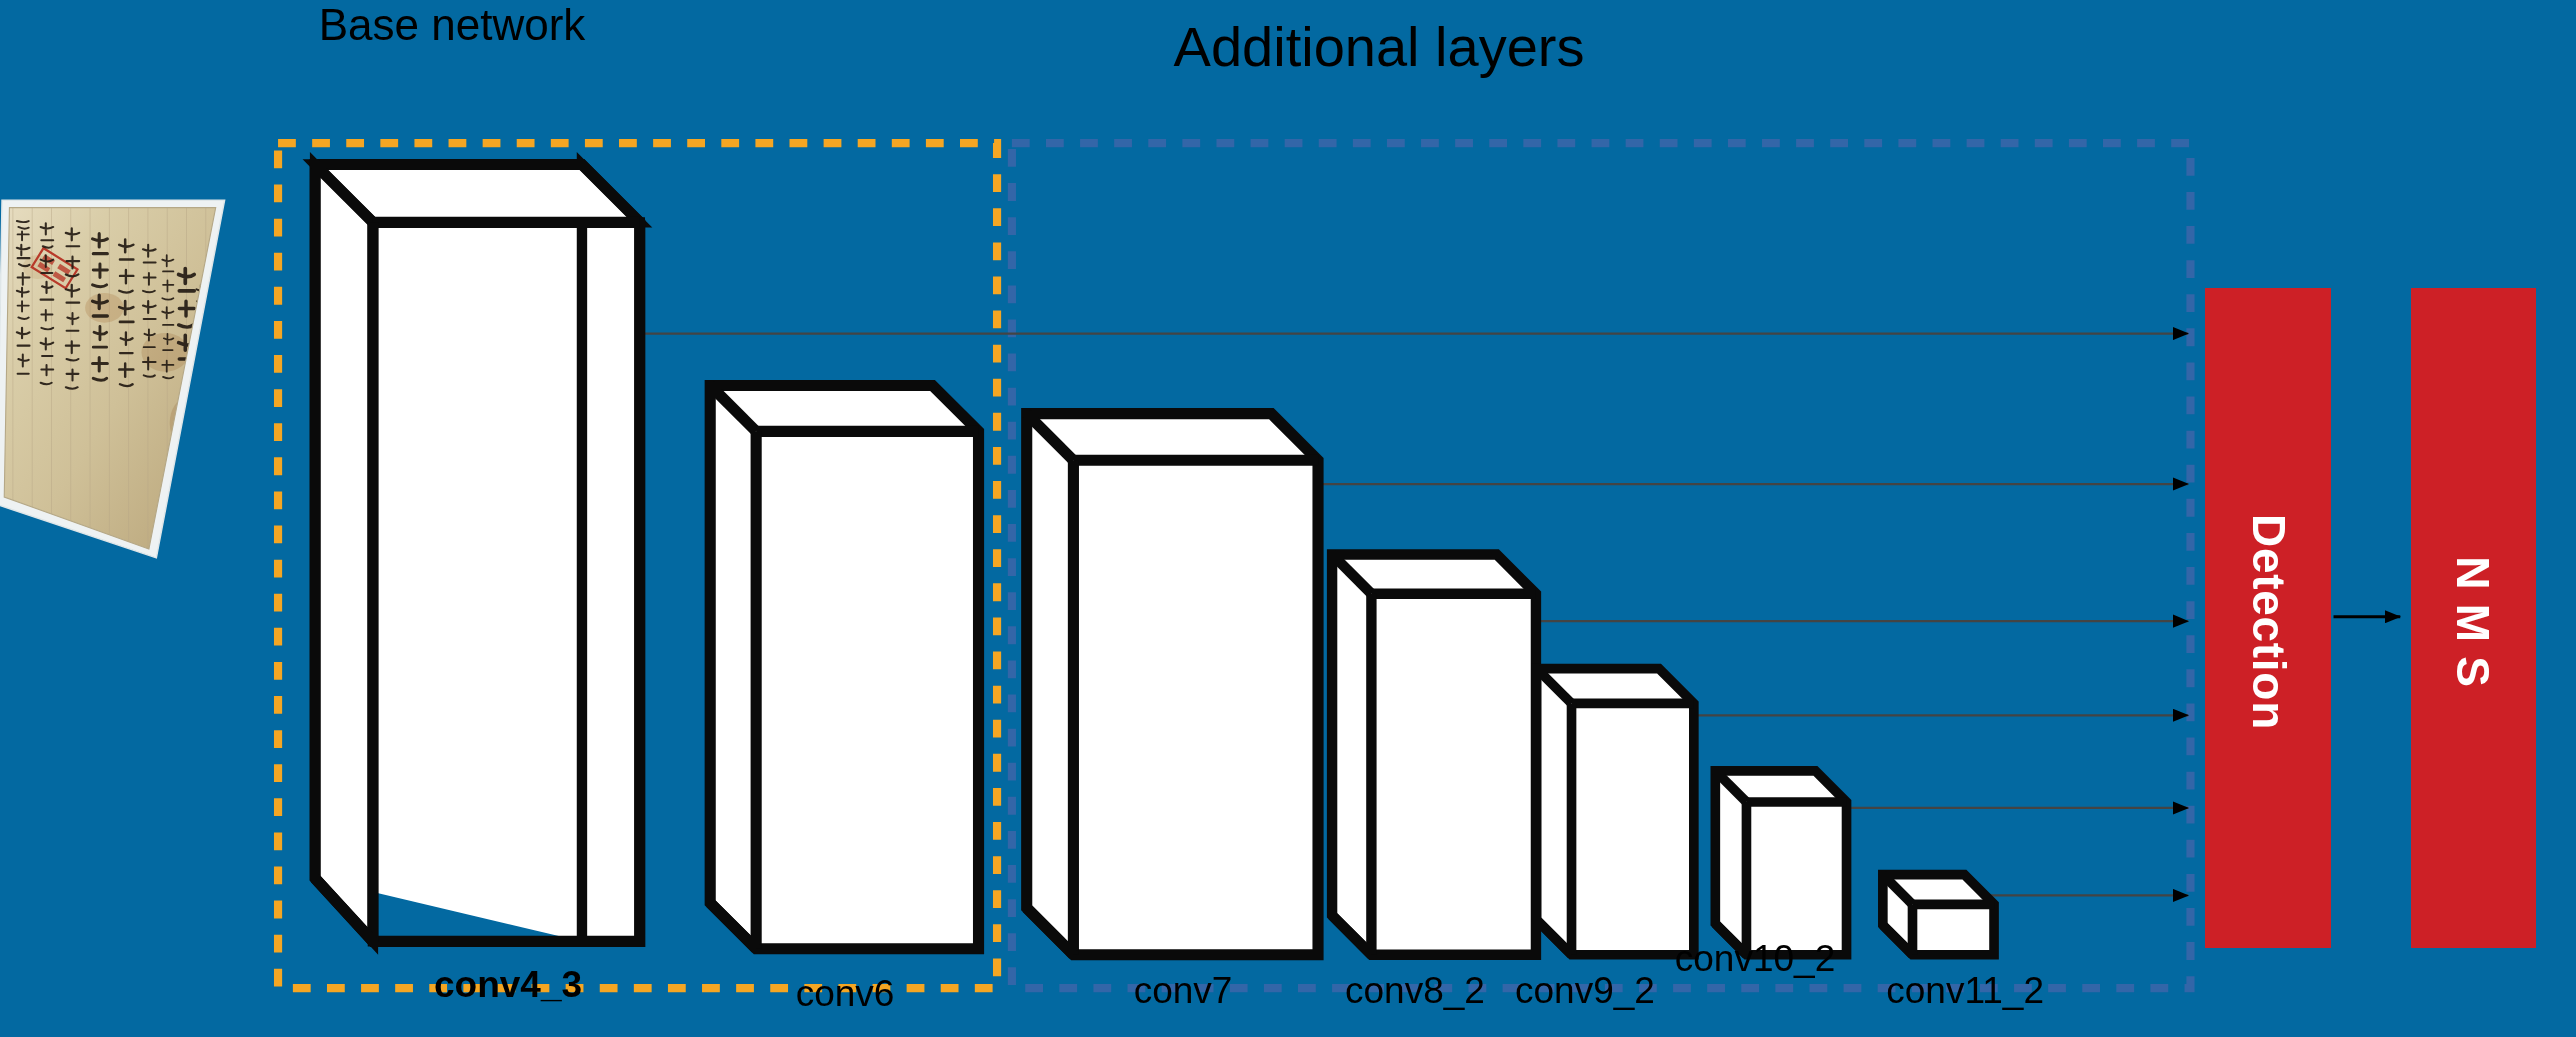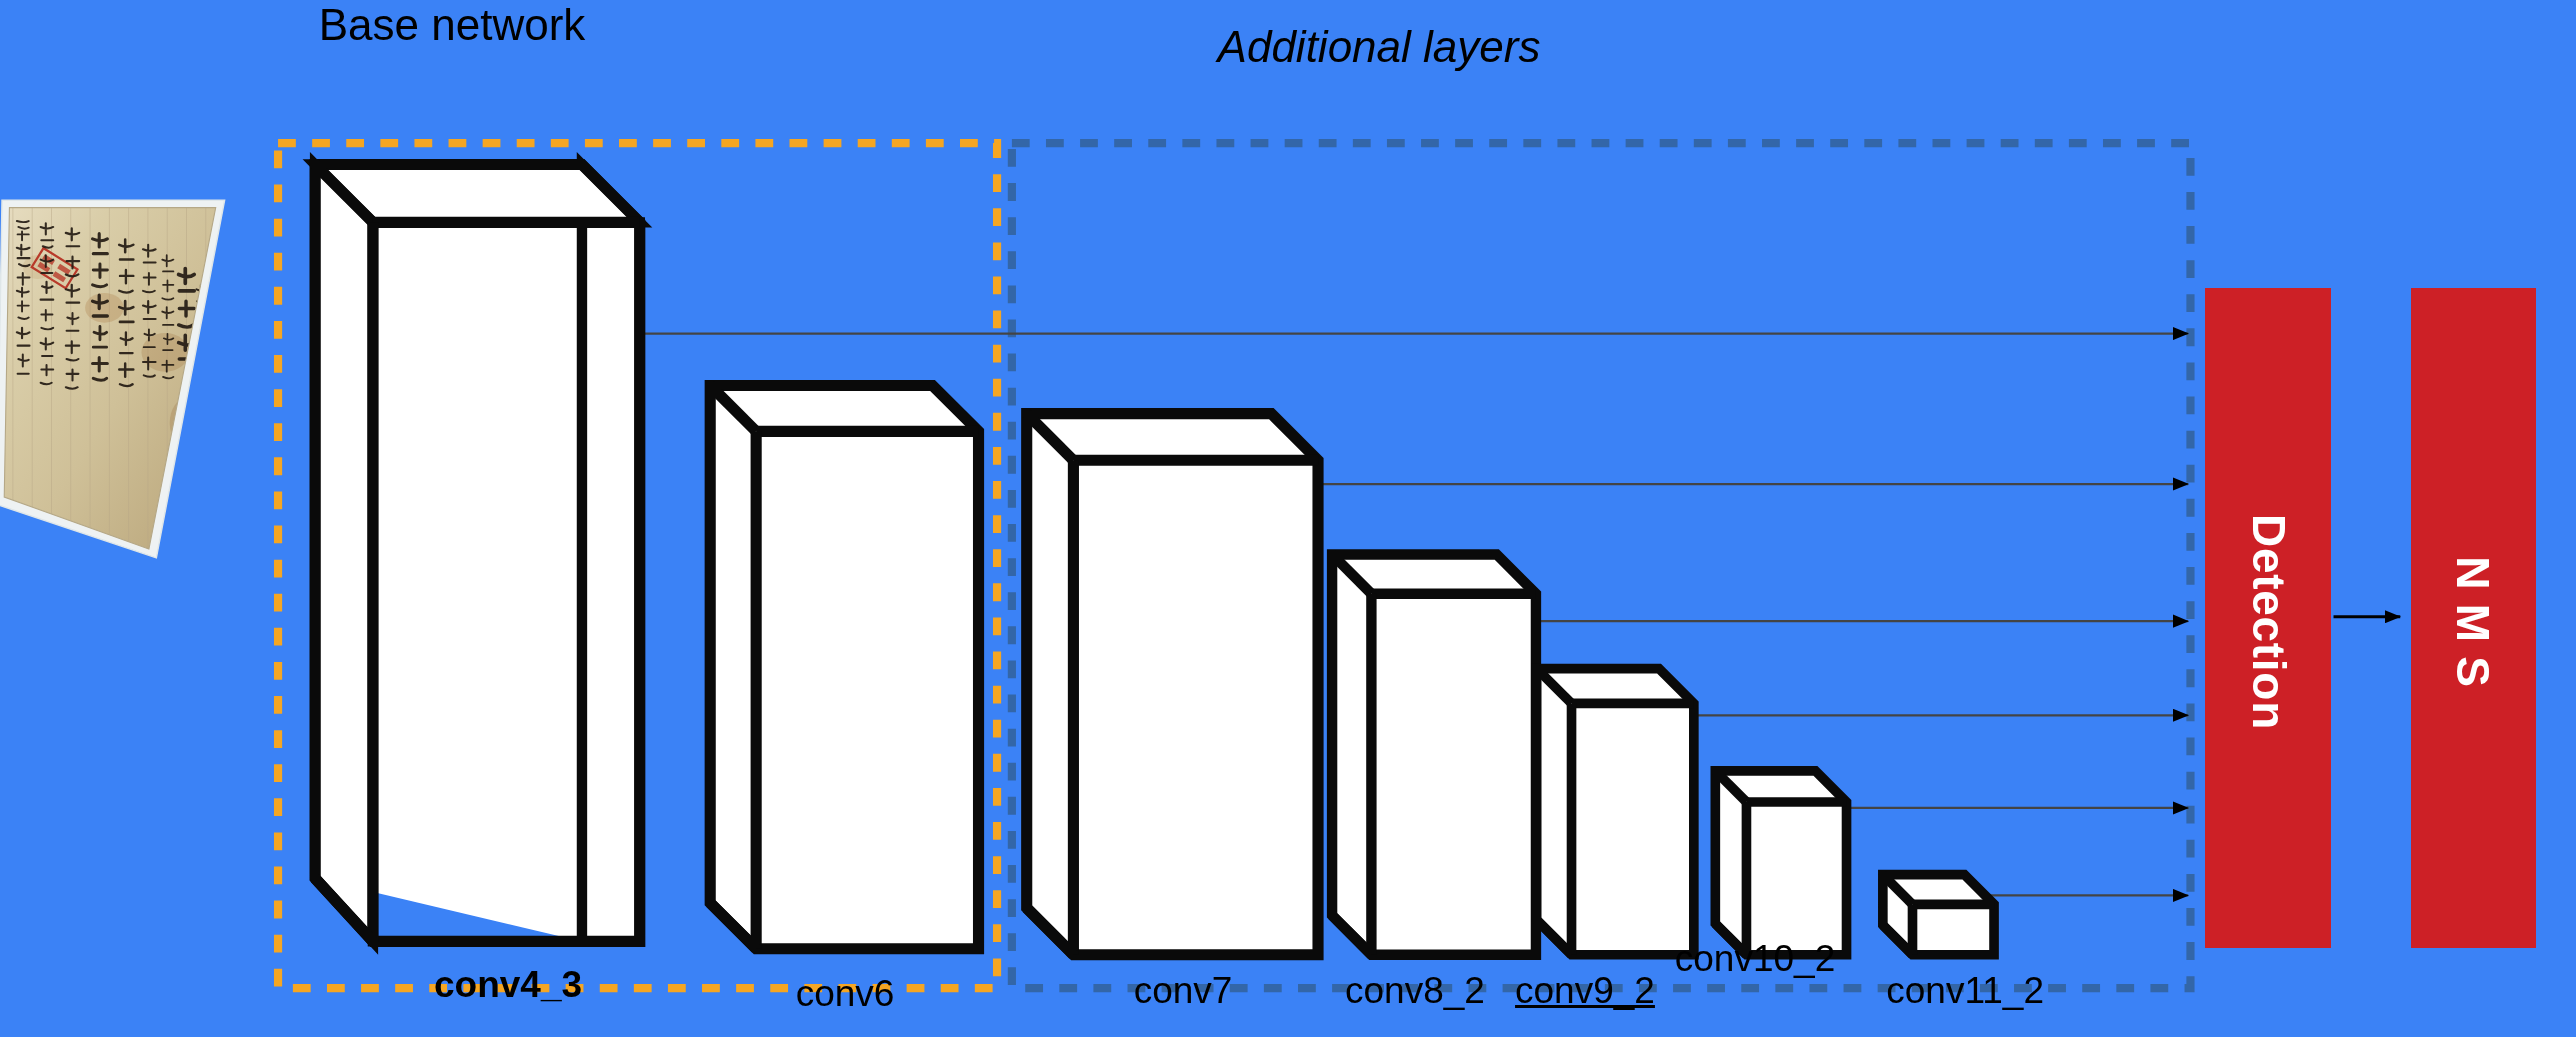--- a/index.html
+++ b/index.html
@@ -1,22 +1,22 @@
 <!DOCTYPE html>
 <html style="font-size:12px"><head>
 <meta charset="utf-8">
 <title>SSD Architecture Diagram</title>
 <style>
   html,body{margin:0;padding:0;background:#ffffff;}
   body{width:2576px;height:1037px;overflow:hidden;font-family:"Liberation Sans",sans-serif;}
-  #stage{position:relative;width:2576px;height:1037px;background:#3b82f6;}
+  #stage{position:relative;width:2576px;height:1037px;background:#0369a1;}
   svg.layer{position:absolute;left:0;top:0;width:2576px;height:1037px;}
   .ttl{position:absolute;font-family:"Liberation Sans",sans-serif;color:#000;white-space:nowrap;text-align:center;}
   #title-base{left:133px;top:-1.5px;width:638px;font-size:44px;line-height:52px;}
-  #title-add{left:1023px;top:21px;width:712px;font-size:44px;line-height:52px;font-style:italic;}
+  #title-add{left:1023px;top:21px;width:712px;font-size:56px;line-height:52px;}
   .clab{position:absolute;font-size:37px;color:#000;white-space:nowrap;font-family:"Liberation Sans",sans-serif;text-align:center;}
   .redbox{position:absolute;background:#CD2026;}
   .redtxt{position:absolute;color:#fff;font-size:46px;font-weight:bold;letter-spacing:0.7px;
           white-space:nowrap;transform-origin:50% 50%;font-family:"Liberation Sans",sans-serif;}
   #imgwrap{position:absolute;left:-7.4px;top:178px;width:297px;height:460px;}
 </style>
 </head>
 <body>
 
 <div id="stage">
@@ -239,21 +239,21 @@
 
   <div class="ttl" id="title-base">
     <div>Base network</div>
   </div>
   <div class="ttl" id="title-add">Additional layers</div>
 
   <div class="clab" style="left:397px;top:964px;width:222px;font-weight:bold;">conv4_3</div>
   <div class="clab" style="left:741px;top:964px;width:208px;margin-top:9px;">conv6</div>
   <div class="clab" style="left:1079px;top:970px;width:208px;">conv7</div>
   <div class="clab" style="left:1311px;top:970px;width:208px;">conv8_2</div>
-  <div class="clab" style="left:1481px;top:970px;width:208px;text-decoration:underline;">conv9_2</div>
+  <div class="clab" style="left:1481px;top:970px;width:208px;">conv9_2</div>
   <div class="clab" style="left:1644px;top:938px;width:222px;">conv10_2</div>
   <div class="clab" style="left:1822px;top:970px;width:222px;text-align:right;">conv11_2</div>
 
   <div class="redbox" style="left:2205px;top:288px;width:126px;height:660px;"></div>
   <div class="redtxt" style="left:2139px;top:595px;width:259px;text-align:center;transform:rotate(90deg);">Detection</div>
 
   <div class="redbox" style="left:2411px;top:288px;width:125px;height:660px;"></div>
   <div class="redtxt" style="left:2343px;top:595px;width:259px;text-align:center;transform:rotate(90deg);">N M S</div>
 
 </div>

